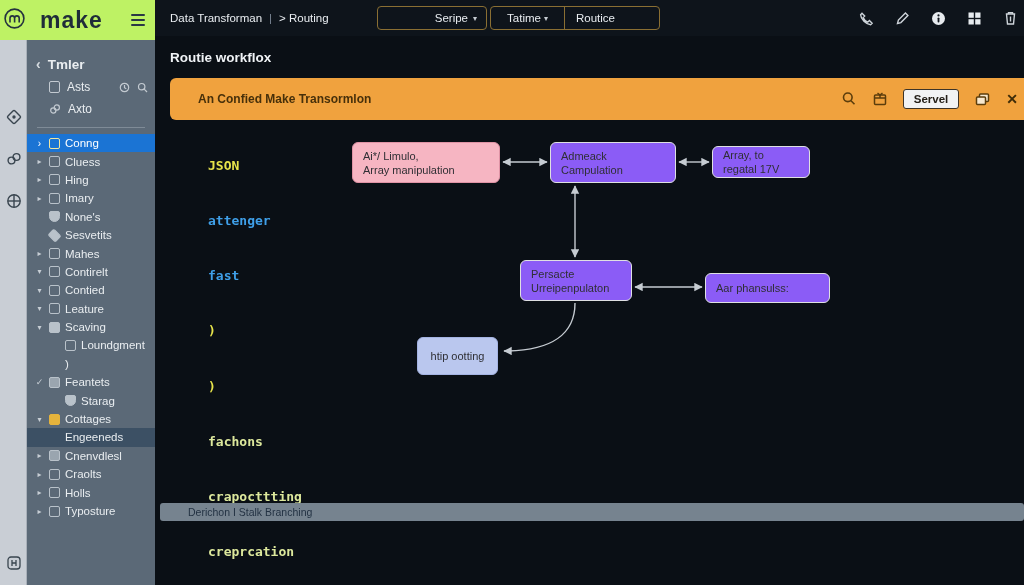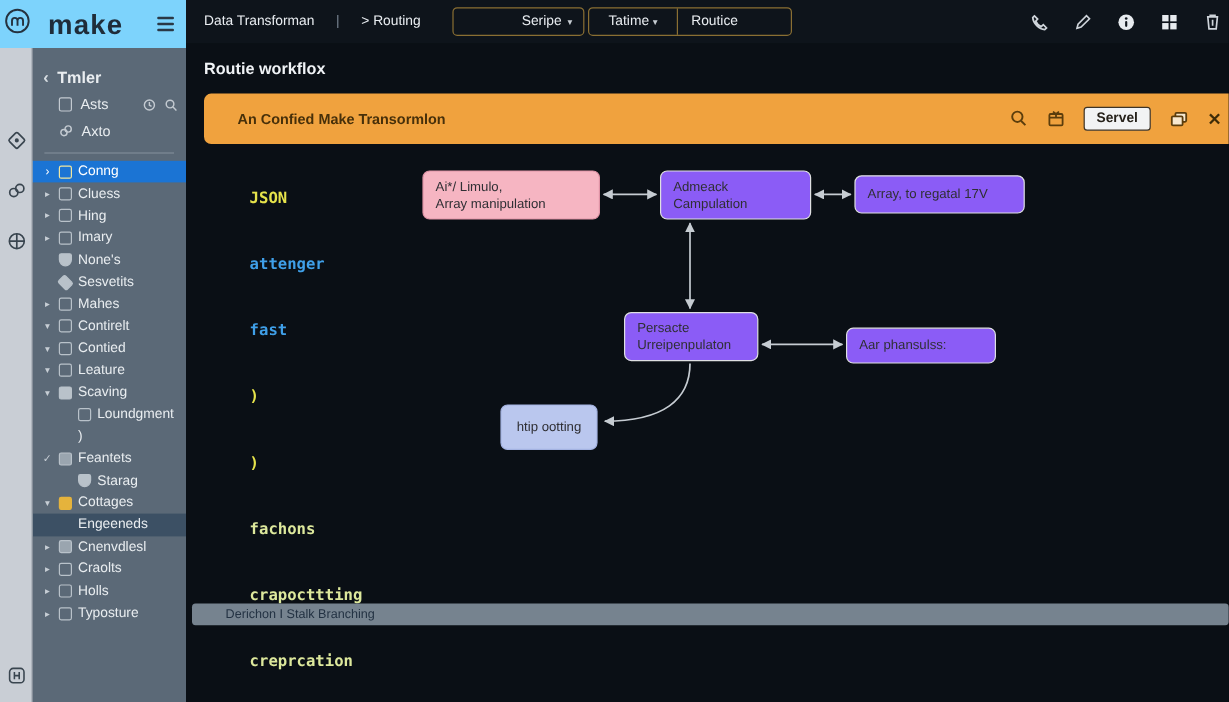--- a/index.html
+++ b/index.html
@@ -8,21 +8,21 @@
 
   #app { position:relative; width:1024px; height:585px; }
 
   
   .rail { position:absolute; left:0; top:0; width:27px; height:585px; background:#c9ced5; border-right:1px solid #a9b0b9; z-index:3; }
   .rail-icons { position:absolute; top:108px; left:0; width:27px; display:flex; flex-direction:column; align-items:center; gap:24px; }
   .rail-bottom { position:absolute; bottom:14px; left:0; width:27px; display:flex; justify-content:center; }
   .rail svg { display:block; }
 
   
-  .topstrip { position:absolute; left:0; top:0; width:155px; height:40px; background:#7dd3fc; z-index:4; display:flex; align-items:center; }
+  .topstrip { position:absolute; left:0; top:0; width:155px; height:40px; background:#bef264; z-index:4; display:flex; align-items:center; }
   .logo-badge { margin-left:3px; }
   .wordmark { font-size:23px; font-weight:bold; color:#1f2c39; letter-spacing:1px; margin-left:14px; }
   .hamburger { margin-left:auto; margin-right:10px; width:14px; display:flex; flex-direction:column; gap:3px; cursor:pointer; }
   .hamburger i { display:block; height:2px; background:#2a3845; border-radius:1px; }
 
   
   .sidebar { position:absolute; left:27px; top:40px; width:128px; height:545px; background:#5b6977; z-index:2; color:#e9edf0; }
   .sb-head { display:flex; align-items:center; gap:7px; height:24px; margin-top:12px; padding-left:9px; font-size:13.5px; font-weight:bold; }
   .sb-back { font-size:14px; color:#d6dce1; cursor:pointer; }
   .tool { display:flex; align-items:center; gap:7px; height:22px; padding-left:22px; padding-right:7px; font-size:12px; cursor:pointer; }
@@ -36,21 +36,21 @@
   .si .ic.shield { border-radius:2px 2px 50% 50%; }
   .si.ind { padding-left:38px; }
   .si.sel-blue { background:#1b74d4; color:#ffffff; }
   .si.sel-blue .mk { color:#ffffff; font-size:10px; }
   .si.sel-dark { background:#3c5064; }
   .si.chk .mk { font-size:9px; }
 
   
   .main { position:absolute; left:155px; top:0; width:869px; height:585px; background:#0a0f15; }
   .topbar { position:relative; height:36px; background:#0e141b; display:flex; align-items:center; }
-  .breadcrumb { margin-left:15px; font-size:11.5px; color:#e9edf1; display:flex; gap:18px; align-items:center; }
+  .breadcrumb { margin-left:15px; font-size:11.5px; color:#e9edf1; display:flex; gap:7px; align-items:center; }
   .breadcrumb .bc-div { color:#7a8694; }
   .dd1 { position:absolute; left:222px; top:6px; width:110px; height:24px; border:1px solid #8a6f33; border-radius:4px; display:flex; align-items:center; justify-content:flex-end; gap:5px; padding-right:9px; color:#e9edf1; font-size:11.5px; cursor:pointer; }
   .ddgroup { position:absolute; left:335px; top:6px; width:170px; height:24px; border:1px solid #8a6f33; border-radius:4px; display:flex; color:#e9edf1; font-size:11.5px; }
   .dd2 { width:74px; display:flex; align-items:center; justify-content:center; gap:3px; border-right:1px solid #8a6f33; cursor:pointer; }
   .ddfield { flex:1; display:flex; align-items:center; padding-left:11px; cursor:text; }
   .caret { font-size:8px; color:#c6ccd2; }
   .tb-icons { position:absolute; right:6px; top:0; height:36px; display:flex; align-items:center; gap:21px; }
   .tb-icons .tbi { cursor:pointer; display:flex; }
 
   .wf-title { position:absolute; left:15px; top:50px; font-size:13.5px; font-weight:bold; color:#f0f3f6; }
@@ -383,21 +383,21 @@
     </svg>
 
     <div class="node pink" style="left:197px; top:142px; width:148px; height:41px;">
       <span>Ai*/ Limulo,</span>
       <span>Array manipulation</span>
     </div>
     <div class="node white" style="left:395px; top:142px; width:126px; height:41px;">
       <span>Admeack</span>
       <span>Campulation</span>
     </div>
-    <div class="node white" style="left:557px; top:146px; width:142px; height:32px; display:flex; align-items:center;">
+    <div class="node white" style="left:557px; top:146px; width:98px; height:32px; display:flex; align-items:center;">
       <span>Array, to regatal 17V</span>
     </div>
     <div class="node white" style="left:365px; top:260px; width:112px; height:41px;">
       <span>Persacte</span>
       <span>Urreipenpulaton</span>
     </div>
     <div class="node white" style="left:550px; top:273px; width:125px; height:30px; display:flex; align-items:center;">
       <span>Aar phansulss:</span>
     </div>
     <div class="node blue" style="left:262px; top:337px; width:81px; height:29px; display:flex; align-items:center; justify-content:center; padding:18px 6px;">

